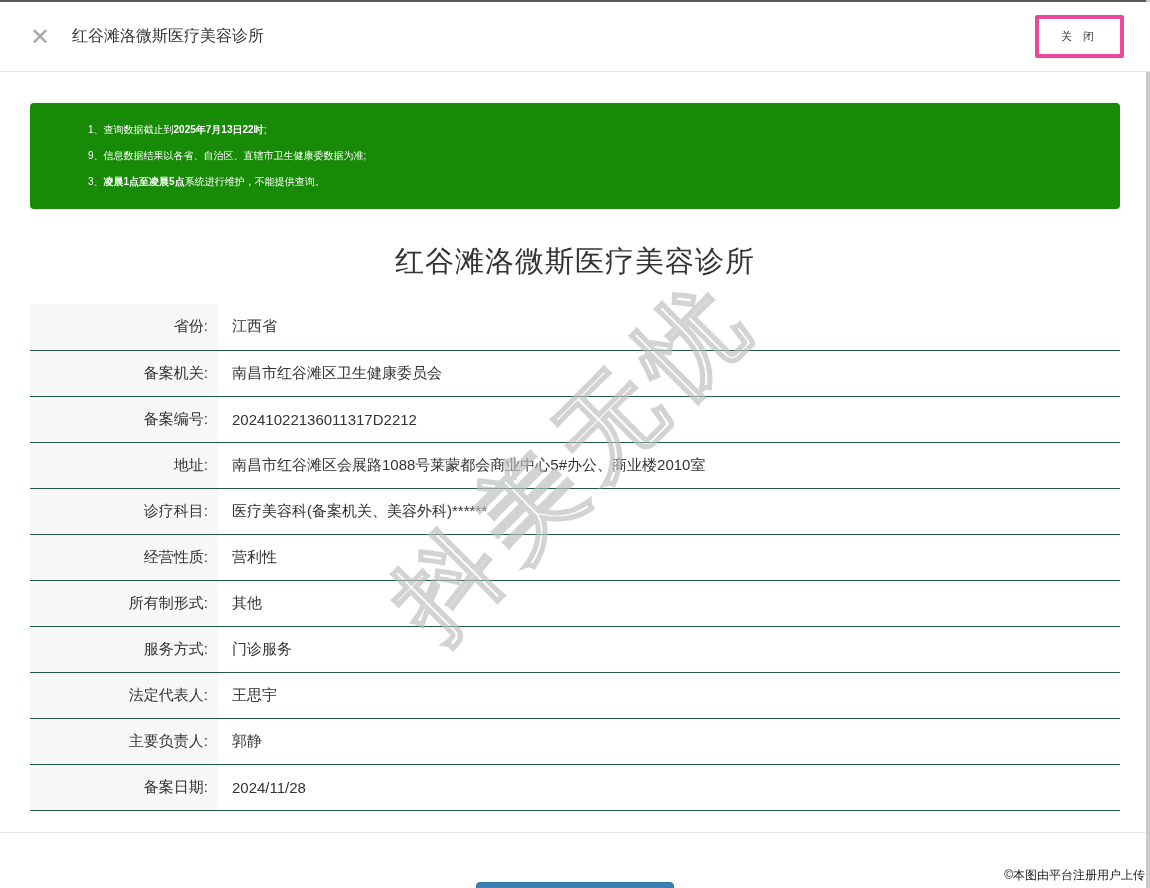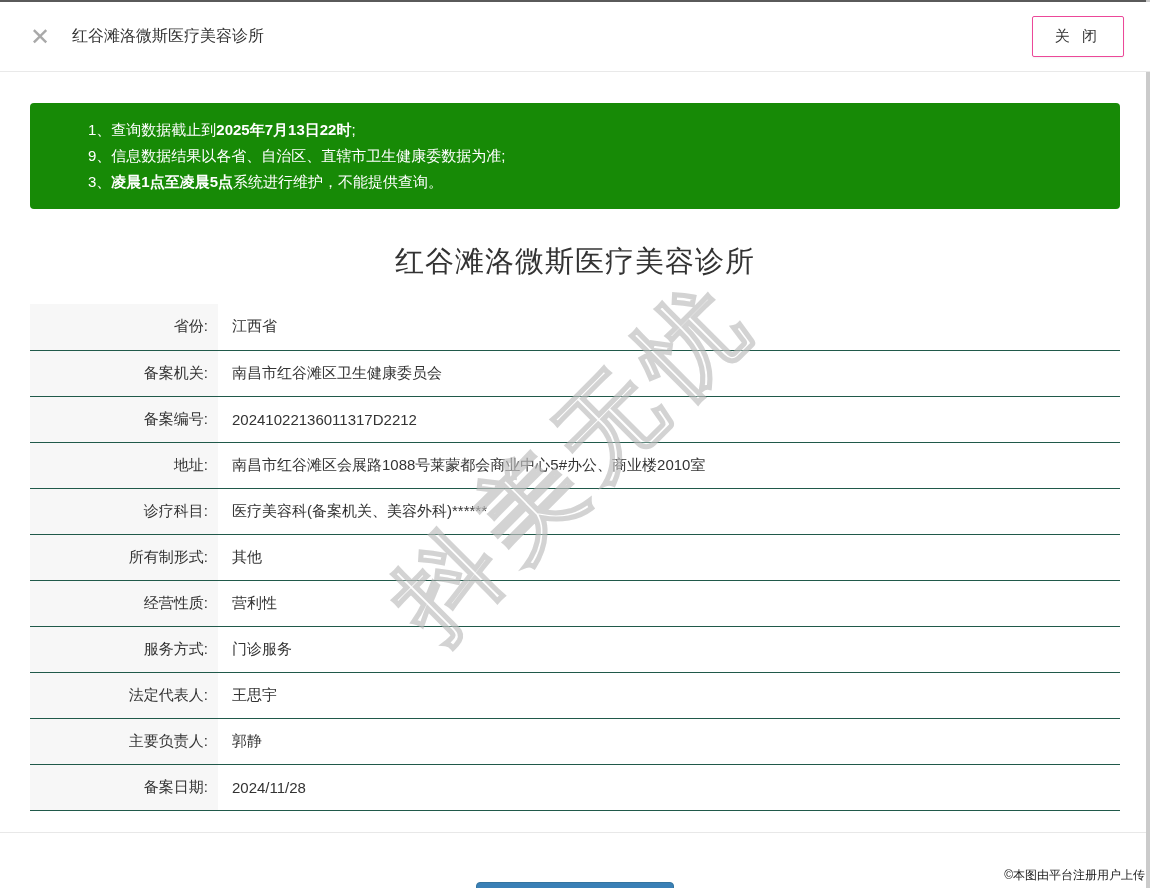--- a/index.html
+++ b/index.html
@@ -8,26 +8,26 @@
   .page { position:relative; width:1150px; height:888px; background:#fff; }
 
   .top-strip { height:2px; background:#5a5a5a; width:100%; }
   .right-strip { position:absolute; top:0; right:0; width:4px; height:100%; background:#cbcbcb; }
 
   .header { height:70px; display:flex; align-items:center; padding:0 26px 0 30px;
     border-bottom:1px solid #e9e9e9; background:#fff; position:relative; z-index:3; }
   .close-x { font-size:24px; color:#a9a9a9; margin-right:22px; cursor:pointer; line-height:1; font-weight:300; }
   .header-title { font-size:16px; color:#333; }
   .header-spacer { flex:1; }
-  .close-btn { background:#fff; border:1px solid #ec4899; border-radius:2px;
-    padding:10px 22px; font-size:15px; color:#333; cursor:pointer;
+  .close-btn { background:#fff; border:4px solid #ec4899; border-radius:2px;
+    padding:10px 22px; font-size:11px; color:#333; cursor:pointer;
     box-shadow:0 1px 2px rgba(0,0,0,0.05); letter-spacing:4px;margin-left:16px; }
 
   .notice { margin:31px 30px 0 30px; background:#178a06; border-radius:4px;
-    padding:14px 20px 14px 58px; color:#fff; font-size:15px; line-height:26px; }
+    padding:14px 20px 14px 58px; color:#fff; font-size:10px; line-height:26px; }
   .notice b { font-weight:bold; }
 
   .detail-title { text-align:center; font-size:29px; font-weight:400; color:#333;
     margin-top:33px; letter-spacing:1px; }
 
   .info-table { margin:22px 30px 0 30px; width:1090px; border-collapse:collapse; }
   .info-table td { border-bottom:1px solid #20594a; font-size:15px; color:#333;
     padding:13px 10px 13px 12px; height:46px; }
   .info-table td.lbl { width:188px; background:#f7f7f7;text-align:right; }
   .info-table td.val { padding-left:14px; background:transparent; }
@@ -84,26 +84,26 @@
         </tr>
       <tr>
           <td class="lbl">地址:</td>
           <td class="val">南昌市红谷滩区会展路1088号莱蒙都会商业中心5#办公、商业楼2010室</td>
         </tr>
       <tr>
           <td class="lbl">诊疗科目:</td>
           <td class="val">医疗美容科(备案机关、美容外科)******</td>
         </tr>
       <tr>
+          <td class="lbl">经营性质:</td>
+          <td class="val">营利性</td>
+        </tr>
+      <tr>
           <td class="lbl">所有制形式:</td>
           <td class="val">其他</td>
-        </tr>
-      <tr>
-          <td class="lbl">经营性质:</td>
-          <td class="val">营利性</td>
         </tr>
       <tr>
           <td class="lbl">服务方式:</td>
           <td class="val">门诊服务</td>
         </tr>
       <tr>
           <td class="lbl">法定代表人:</td>
           <td class="val">王思宇</td>
         </tr>
       <tr>

